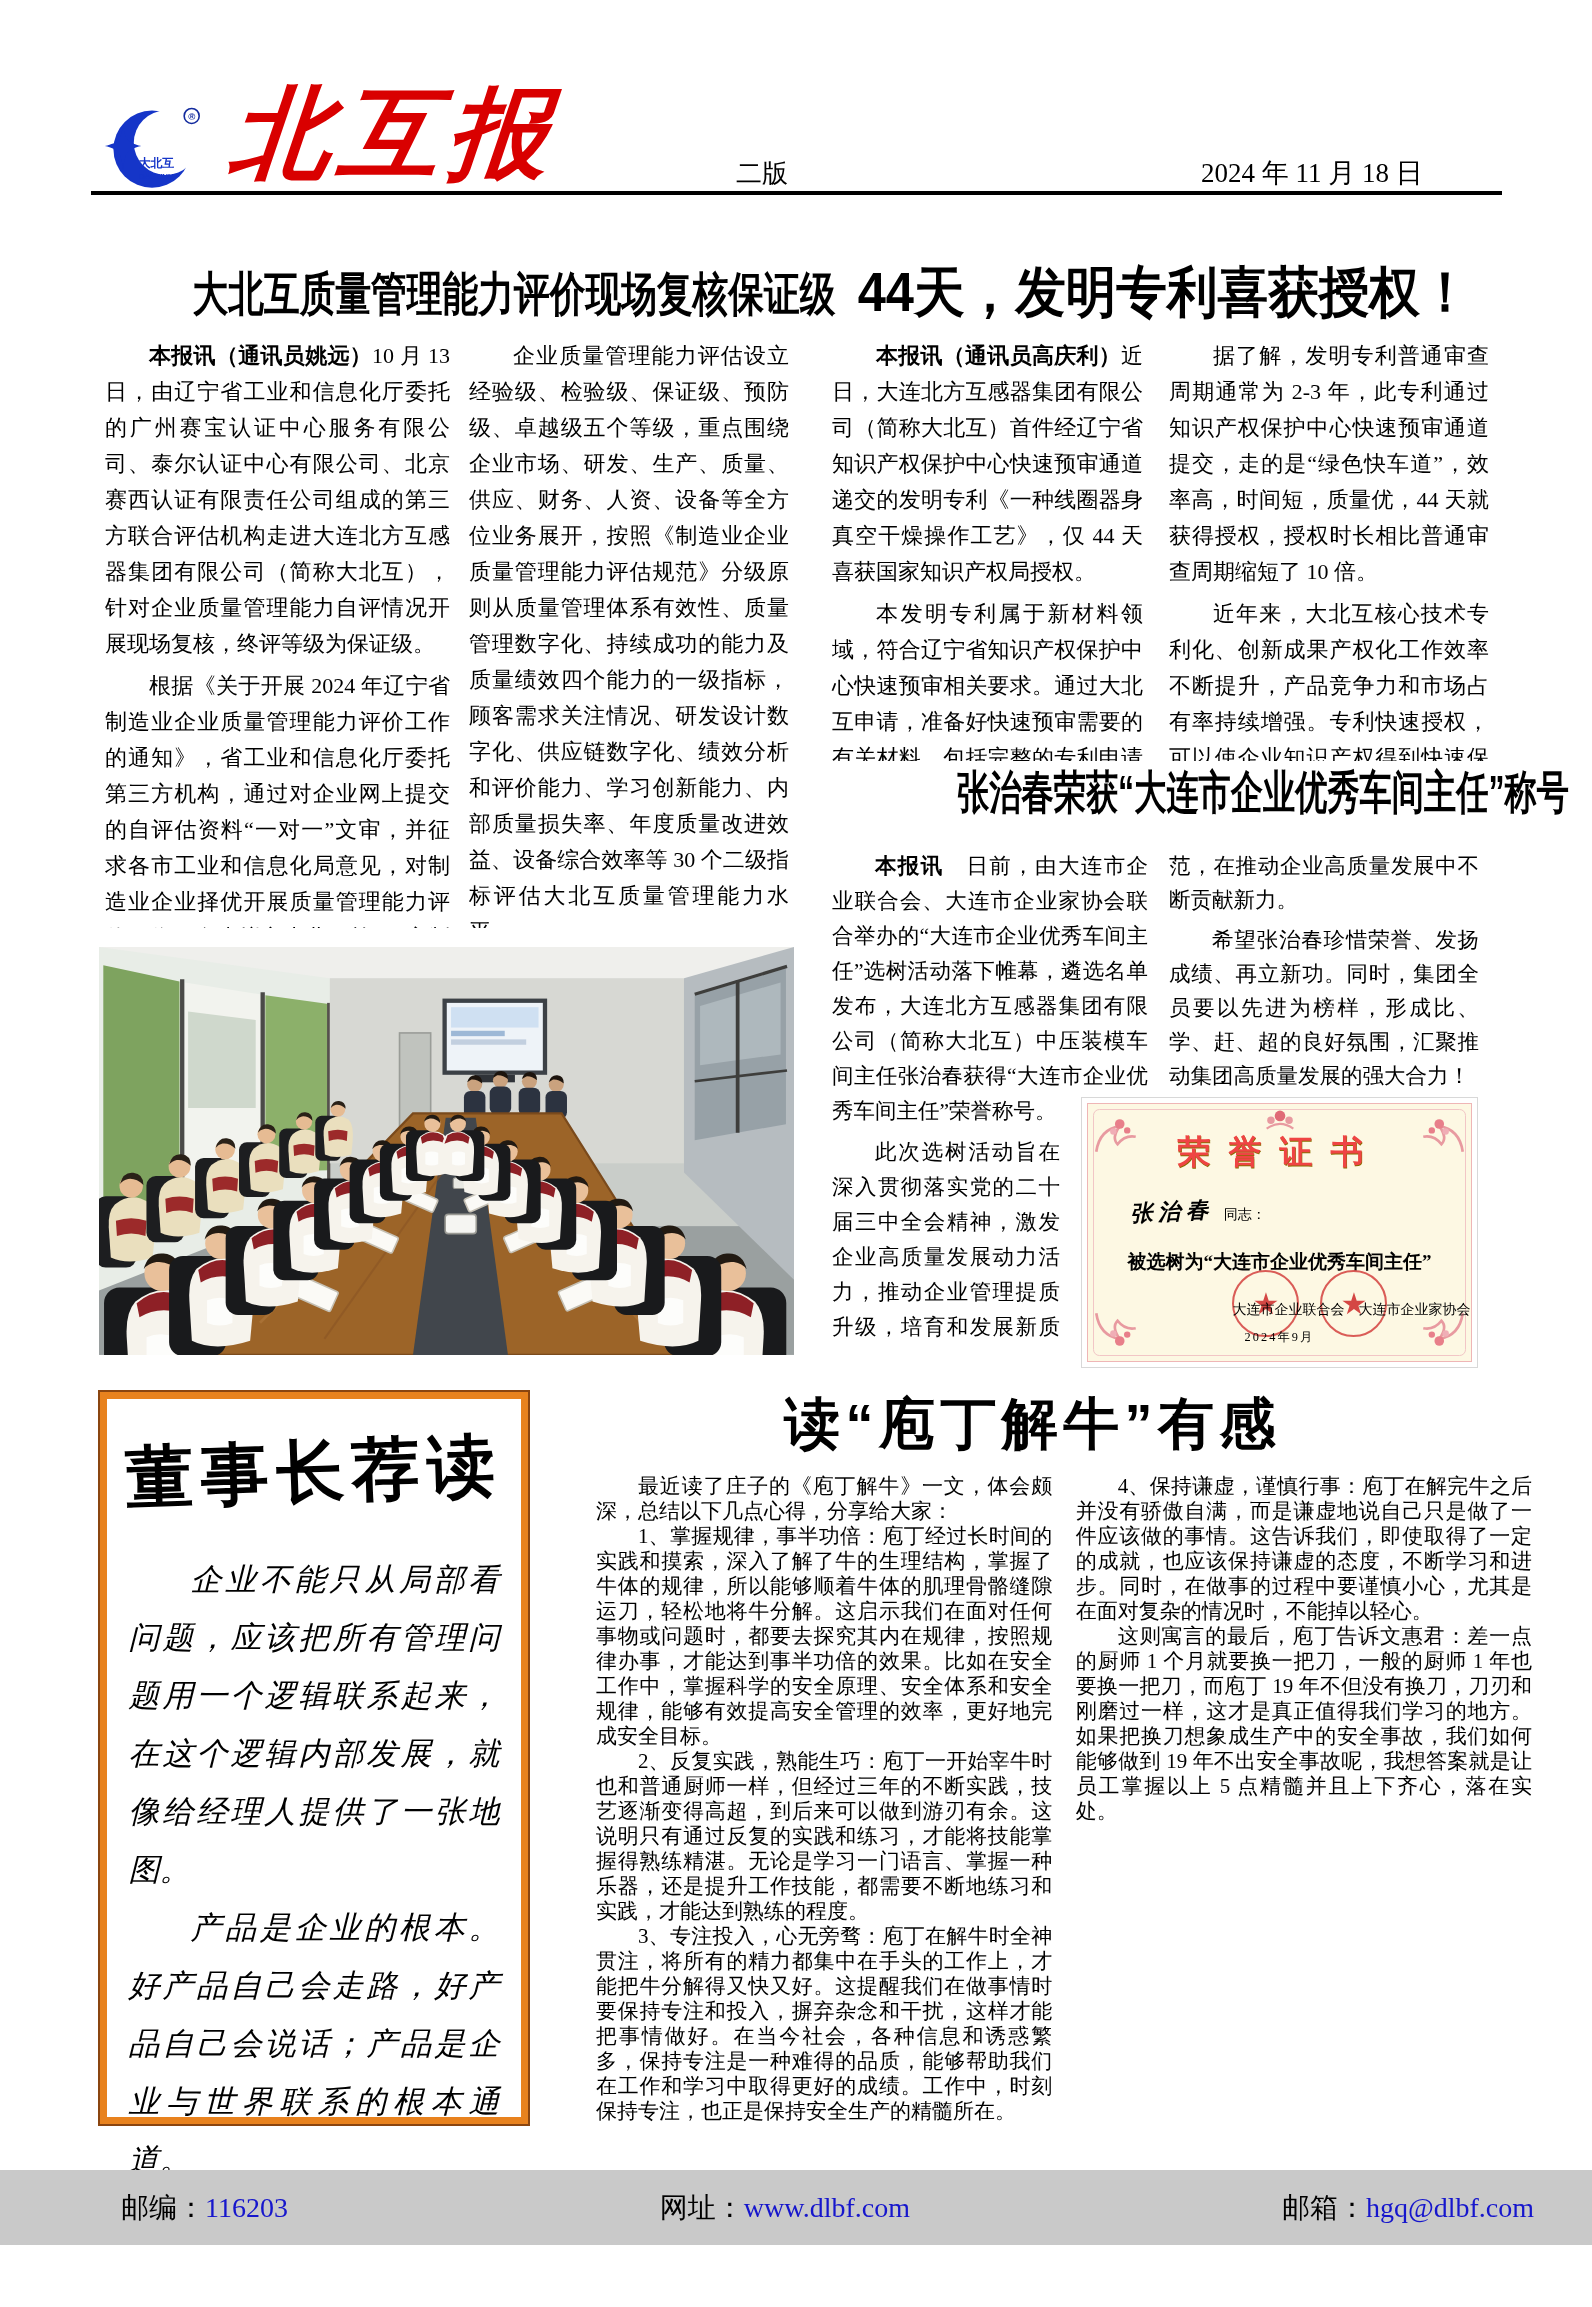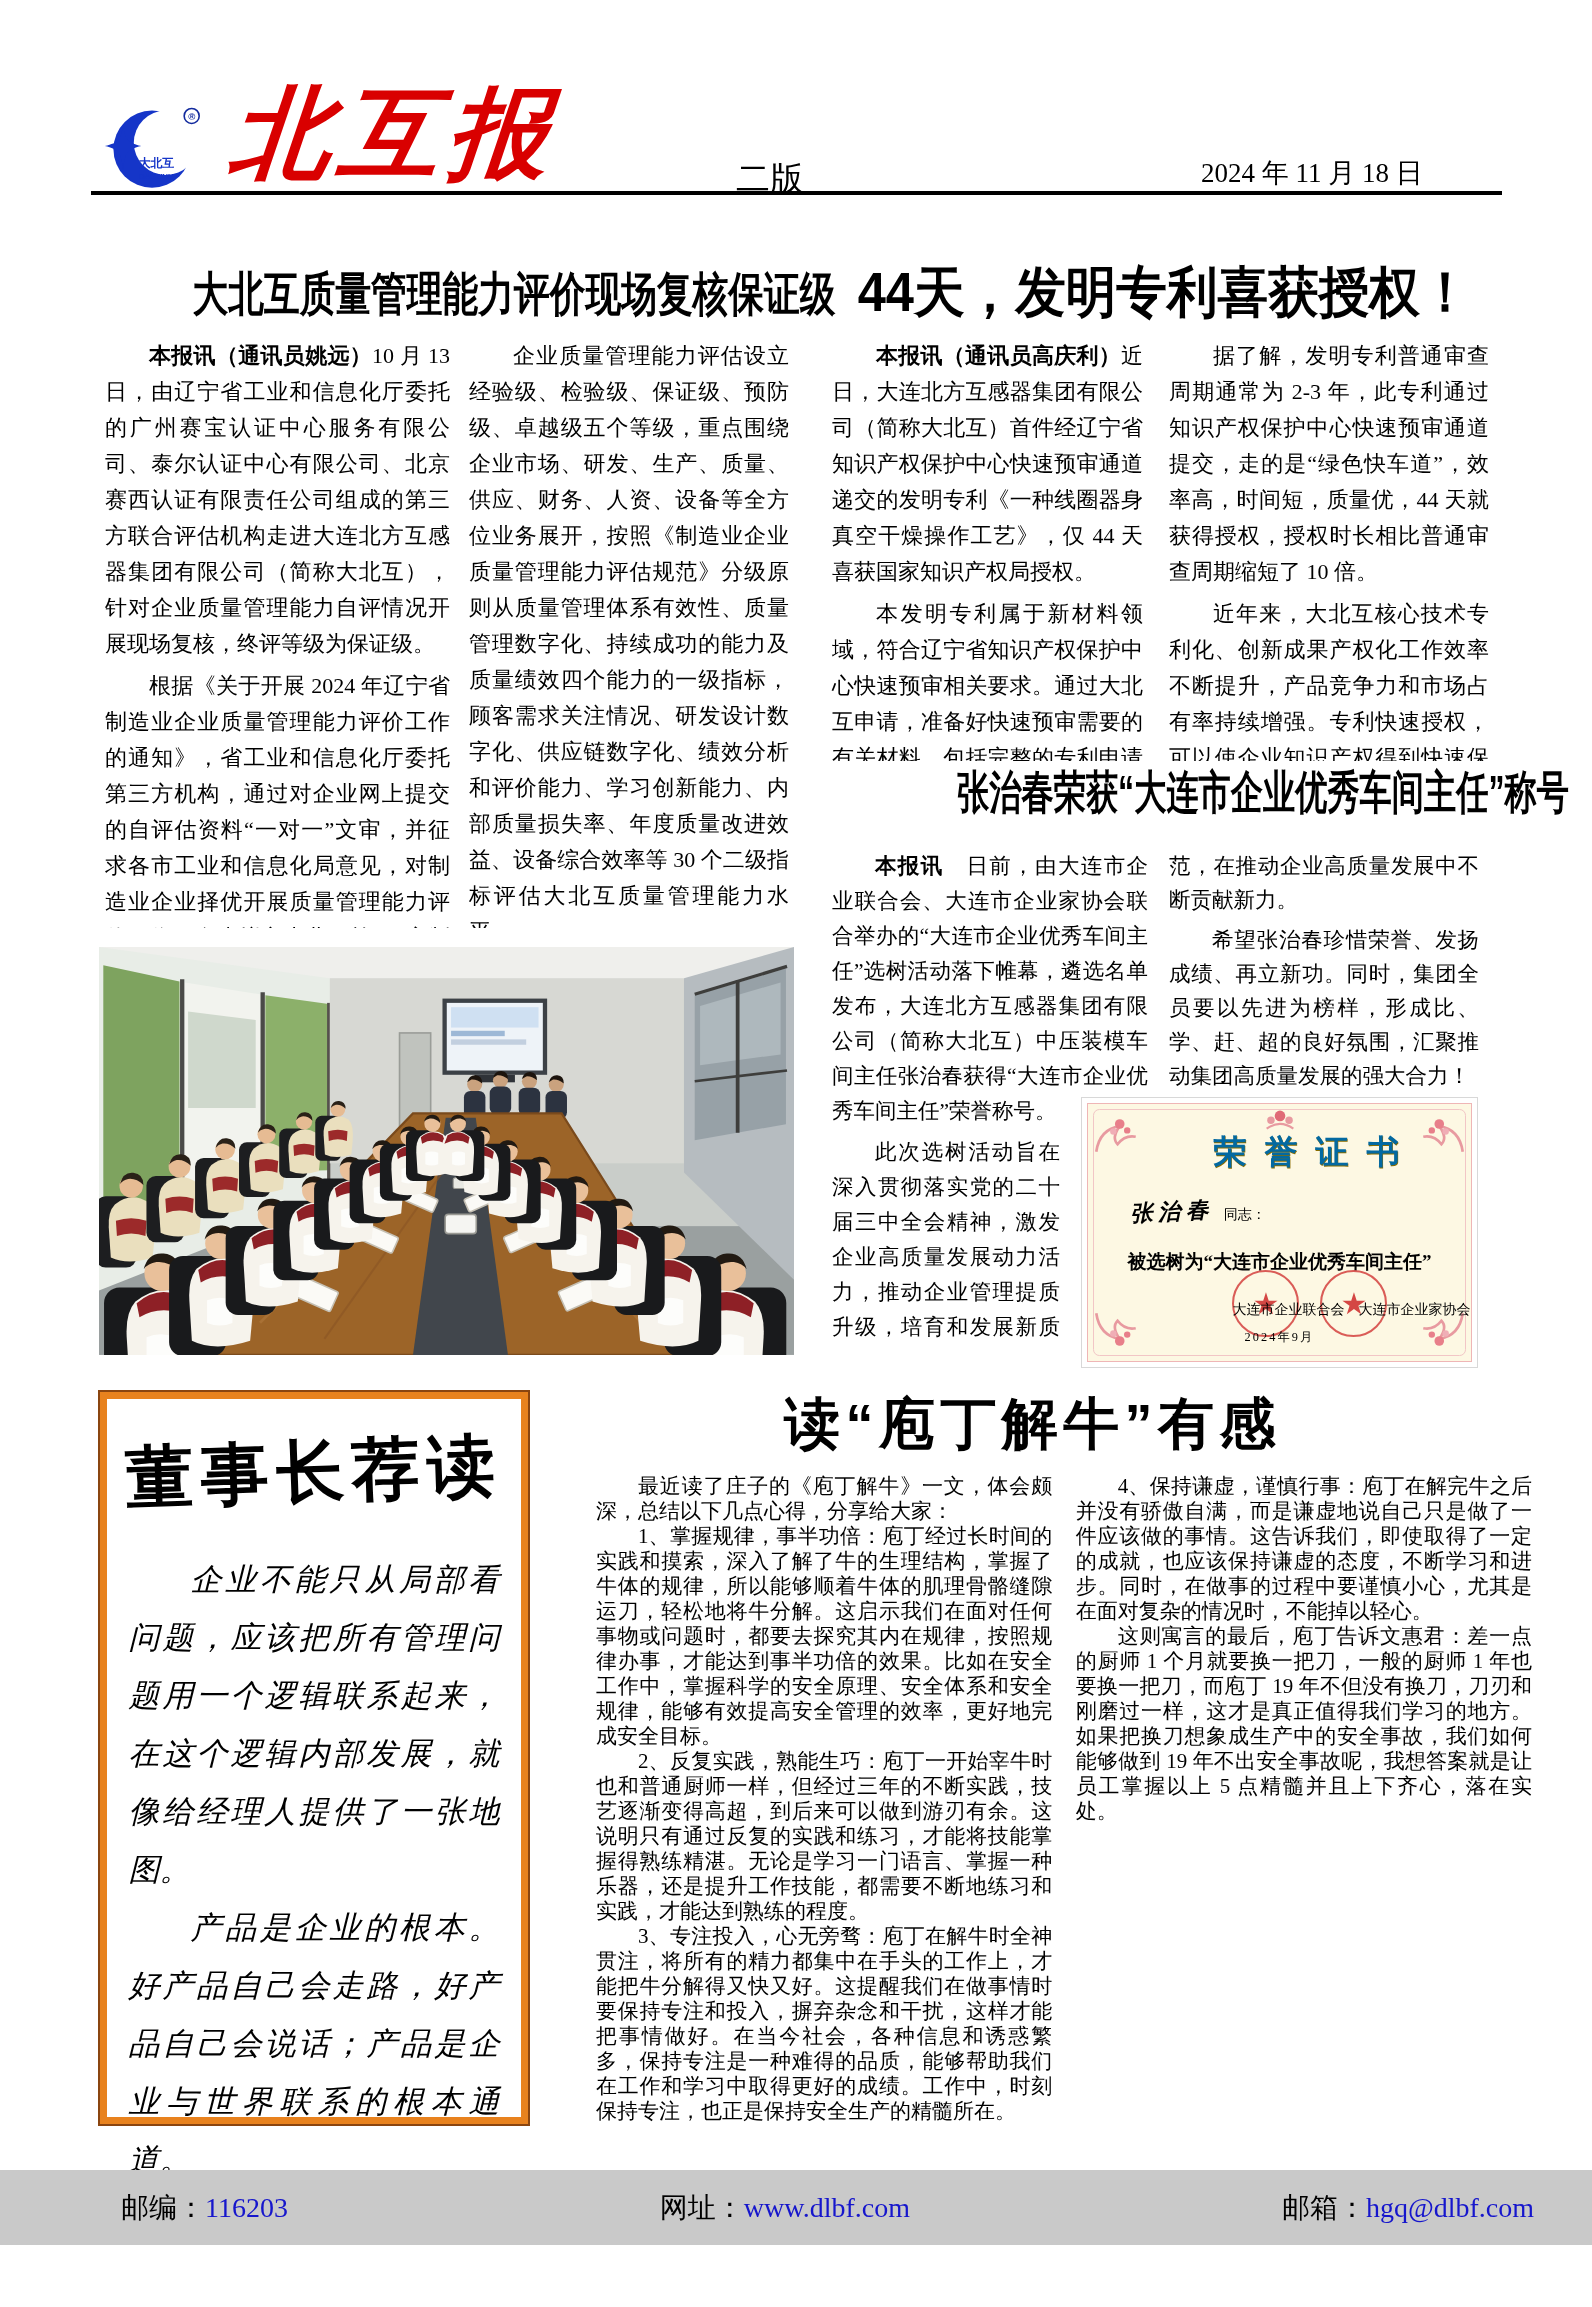--- a/index.html
+++ b/index.html
@@ -4,21 +4,21 @@
 <style>
   html,body { margin:0; padding:0; background:#777; }
   .page { position:relative; width:1593px; height:2307px; margin:0 auto; background:#ffffff;
           font-family:"Liberation Serif","DejaVu Serif",serif; color:#000; overflow:hidden; }
   .abs { position:absolute; }
 
   
   .logo { left:92px; top:102px; width:134px; height:91px; }
   .masthead { left:231px; top:85px; font-size:100px; line-height:1; font-weight:900; font-style:italic;
               color:#d90000; letter-spacing:8.6px; transform:skewX(-5deg); white-space:nowrap; }
-  .page-label { left:736px; top:156px; font-size:34px; }
+  .page-label { left:736px; top:156px; font-size:26px; }
   .issue-date { left:1201px; top:155px; font-size:27px; white-space:nowrap; }
   .header-rule { left:91px; top:191px; width:1411px; height:3.8px; background:#000; }
 
   
   .headline { text-align:center; white-space:nowrap; font-family:"Liberation Sans","DejaVu Sans",sans-serif; font-weight:900; }
   .hl { display:inline-block; transform-origin:50% 50%; }
   .a1-title { left:91px; top:263px; width:706px; font-size:47px; }
   .a1-title .hl { transform:scaleX(0.76); }
   .a2-title { left:826px; top:256px; width:676px; font-size:55px; }
   .a2-title .hl { transform:scaleX(0.92); }
@@ -41,21 +41,21 @@
 
   
   .photo { left:99px; top:947px; width:695px; height:408px; }
   .photo svg { display:block; width:100%; height:100%; }
 
   
   .certframe { left:1081px; top:1097px; width:397px; height:271px; background:#fff; border:1.1px solid #d8d8d8; box-sizing:border-box; }
   .cert { position:absolute; inset:5.4px; background:#fdf8e3; border:1.1px solid #efb6b6; }
   .cert::before { content:""; position:absolute; inset:4.8px; border:1.1px solid #f2c6c6; border-radius:6.4px; pointer-events:none; }
   .cert-title { position:absolute; top:26px; left:0; width:100%; text-align:center; font-size:33px; font-weight:700;
-                letter-spacing:18px; color:#0369a1; text-shadow:0.5px 0.5px 0 #8a6d00;padding-left:36px; }
+                letter-spacing:18px; color:#ef4444; text-shadow:0.5px 0.5px 0 #8a6d00; }
   .cert-name-row { position:absolute; top:92px; left:42px; font-size:14px; }
   .cert-name { font-size:22.5px; font-weight:700; font-style:italic; letter-spacing:5.4px; display:inline-block; transform:rotate(-3deg); margin-right:9.7px; }
   .cert-body { position:absolute; top:138px; left:0; width:100%; text-align:center; font-size:19px; font-weight:700;margin-top:7px; }
   .cert-orgs { position:absolute; top:197px; left:0; width:100%; text-align:right; font-size:14px; }
   .cert-date { position:absolute; top:225px; left:0; width:100%; text-align:center; font-size:12.3px; letter-spacing:2.1px; }
   .stamp { position:absolute; width:63px; height:63px; border:2.1px solid rgba(205,40,40,.75); border-radius:50%;
            display:flex; align-items:center; justify-content:center; color:rgba(205,40,40,.85); font-size:30px; }
   .stamp1 { left:144px; top:166px; }
   .stamp2 { left:232px; top:166px; }
   .floral { position:absolute; width:48px; height:48px; }

